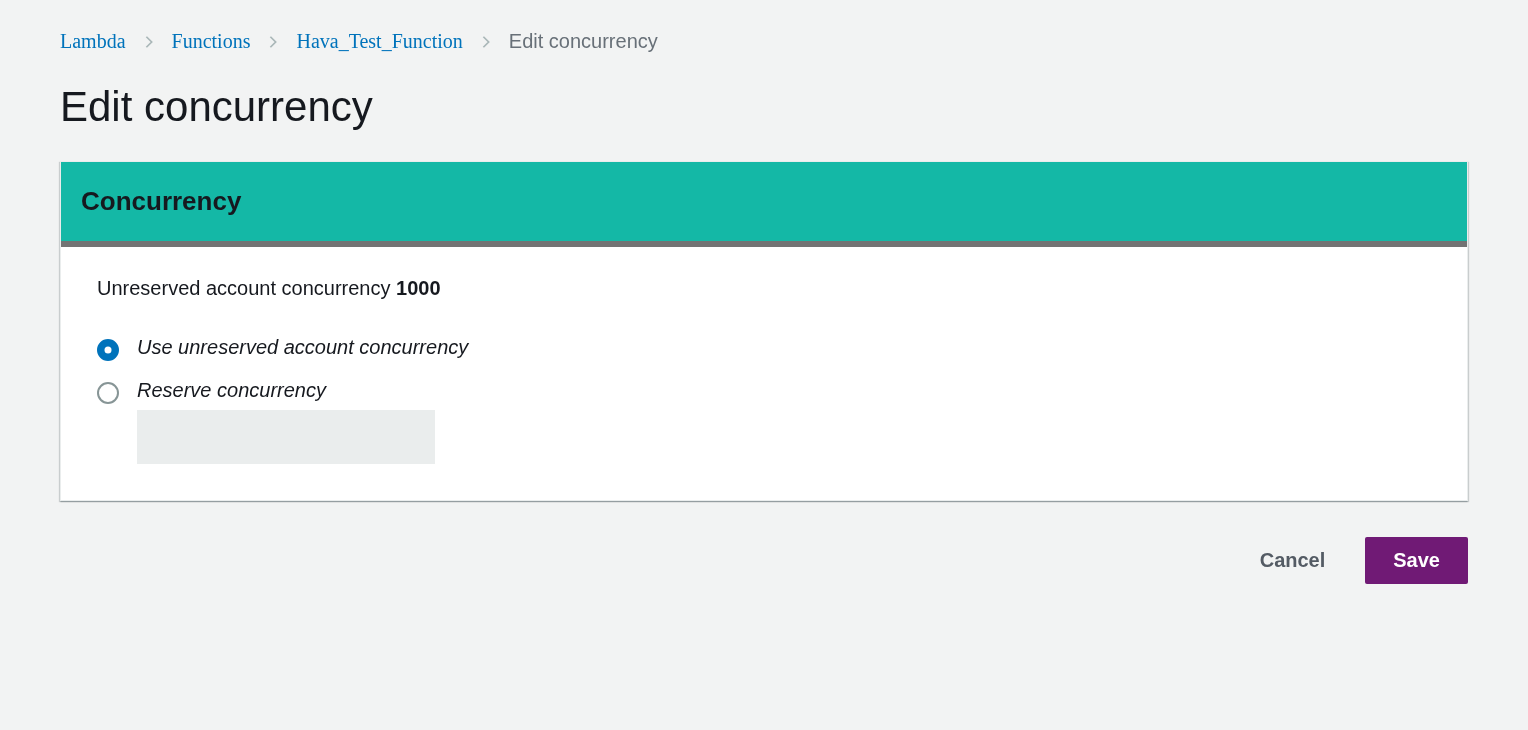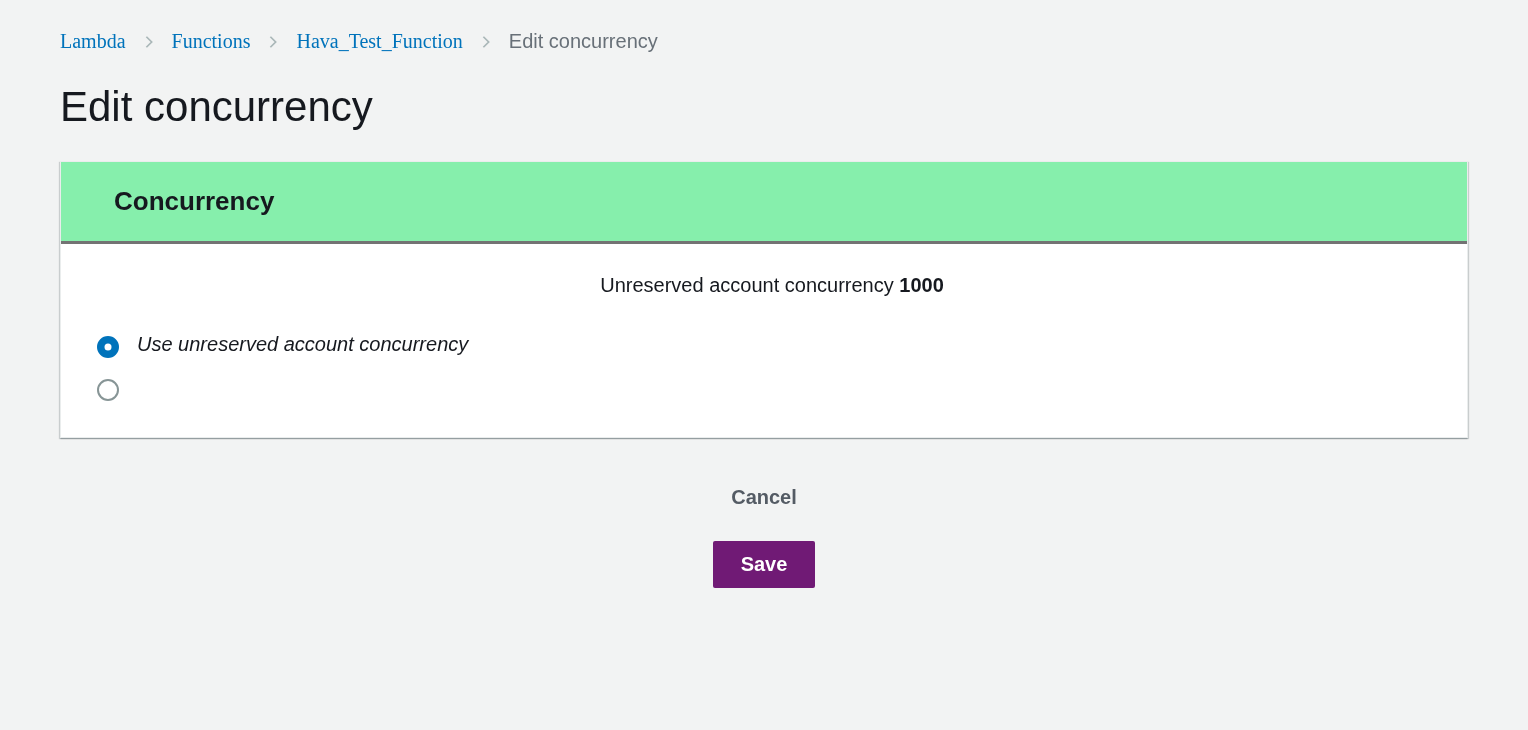--- a/index.html
+++ b/index.html
@@ -39,32 +39,31 @@
       font-weight: 400;
       color: #16191f;
       margin-bottom: 30px;
     }
     .panel {
       background-color: #ffffff;
       border: 1px solid #eaeded;
       box-shadow: 0 1px 1px 0 rgba(0,28,36,.15), 1px 1px 1px 0 rgba(0,28,36,.15), -1px 1px 1px 0 rgba(0,28,36,.15);
     }
     .panel-header {
-      padding: 24px 53px;
-      border-bottom: 3px solid #737373;
-      background-color: #86efac;
+      padding: 24px 20px;
+      border-bottom: 6px solid #737373;
+      background-color: #14b8a6;
     }
     .panel-header h2 {
       font-size: 26px;
       font-weight: 700;
       color: #16191f;
     }
     .panel-body {
       padding: 30px 20px 36px 36px;
-      text-align: center;
     }
     .unreserved-line {
       font-size: 20px;
       color: #16191f;
       margin-bottom: 36px;
     }
     .unreserved-line .value {
       font-weight: 700;
     }
     .radio-group {
@@ -117,23 +116,22 @@
     .disabled-input {
       width: 298px;
       height: 54px;
       background-color: #eaeded;
       border: none;
     }
     .actions {
       display: flex;
       justify-content: flex-end;
       align-items: center;
-      gap: 20px;
+      gap: 12px;
       margin-top: 36px;
-      flex-direction: column;
     }
     .btn {
       font-size: 20px;
       font-weight: 700;
       padding: 12px 28px;
       border-radius: 2px;
       cursor: pointer;
       border: none;
       font-family: inherit;
     }
@@ -183,20 +181,24 @@
     </div>
     <div class="radio-group">
       <div class="radio-item">
         <div class="radio-control selected"></div>
         <div class="radio-label-wrap">
           <span class="radio-label">Use unreserved account concurrency</span>
         </div>
       </div>
       <div class="radio-item">
         <div class="radio-control"></div>
+        <div class="radio-label-wrap">
+          <span class="radio-label">Reserve concurrency</span>
+          <div class="disabled-input"></div>
+        </div>
       </div>
     </div>
   </div>
 </div>
 
 <div class="actions">
   <button class="btn btn-link">Cancel</button>
   <button class="btn btn-primary">Save</button>
 </div>
 

